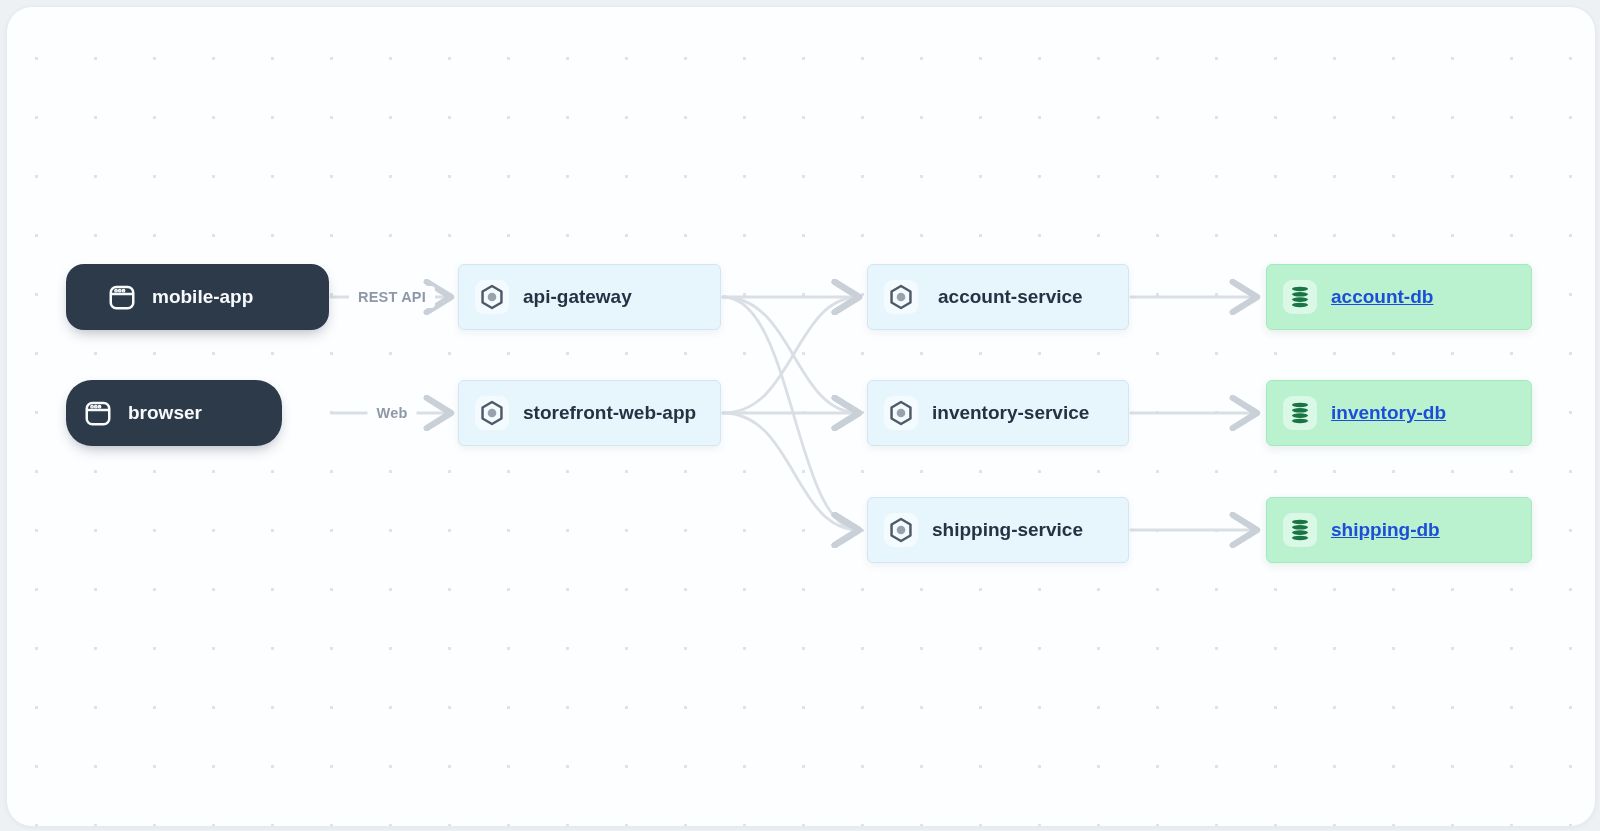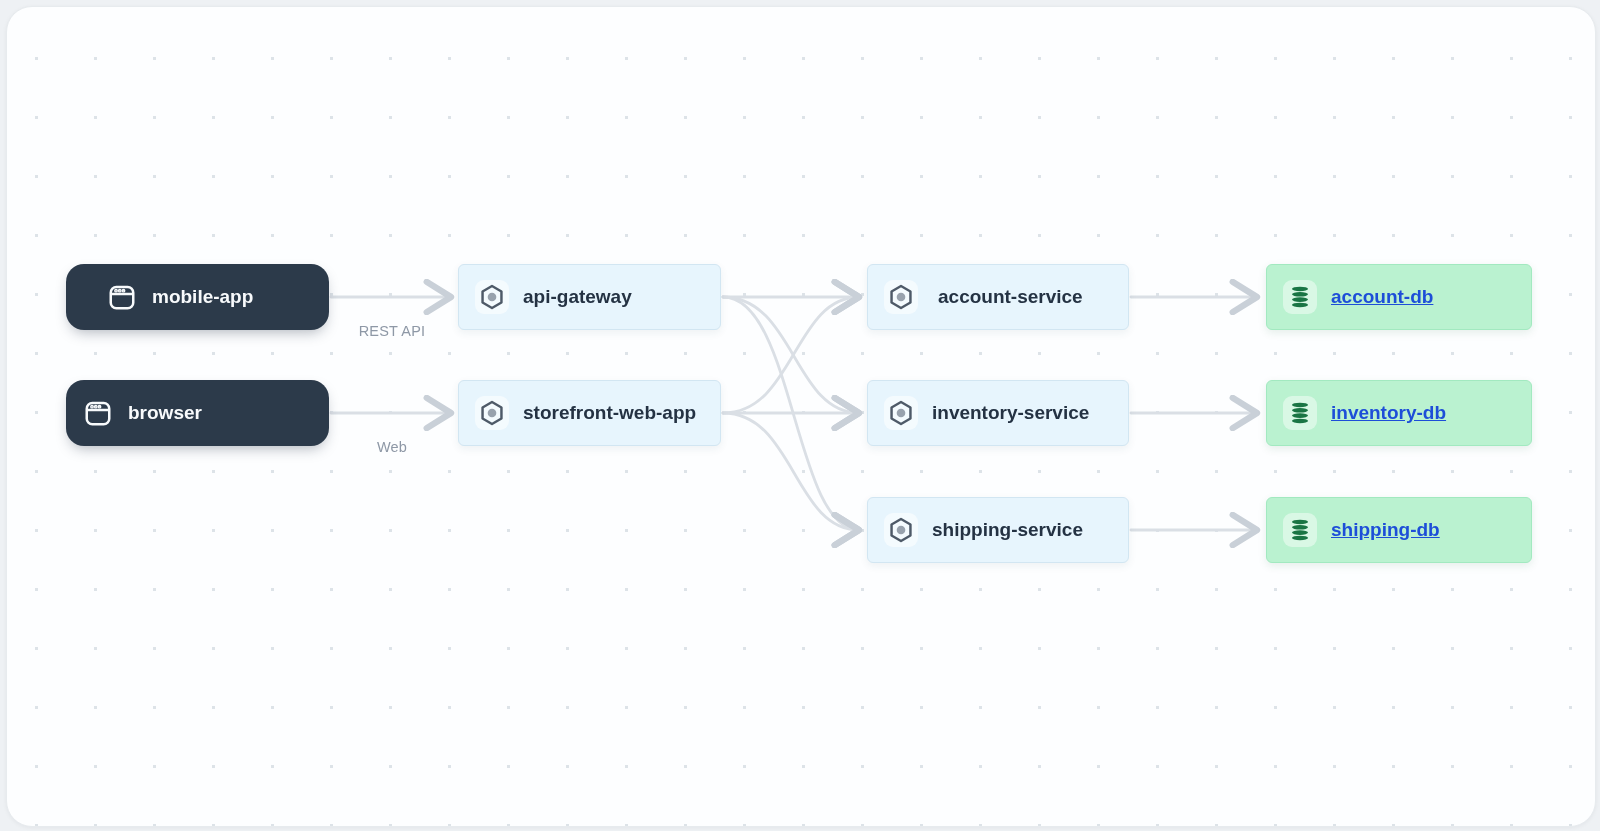--- a/index.html
+++ b/index.html
@@ -21,22 +21,22 @@
     background-size:59px 59px;
     background-position:0px 22px;
   }
   .layer{position:absolute;left:-6px;top:-6px;width:1600px;height:831px;}
   svg.edges{position:absolute;left:0;top:0;z-index:1;}
   .edge-label{
     position:absolute;z-index:2;
     transform:translate(-50%,-50%);
     background:#fdfeff;
     padding:3px 9px;border-radius:4px;
-    font-size:14.5px;font-weight:400;letter-spacing:.2px;
-    color:#8e98a6;white-space:nowrap;margin-top:34px;
+    font-size:14.5px;font-weight:700;letter-spacing:.2px;
+    color:#8e98a6;white-space:nowrap;
   }
   .node{
     position:absolute;z-index:3;
     display:flex;align-items:center;
     box-sizing:border-box;
     border-radius:6px;
     padding:0 16px;
     gap:14px;
     font-size:19px;font-weight:700;
   }
@@ -105,21 +105,21 @@
           <rect x="3" y="4" width="18" height="17" rx="4.5"></rect>
           <line x1="3.4" y1="9.6" x2="20.6" y2="9.6"></line>
           <circle cx="7.2" cy="6.9" r="0.55" fill="#f8fafc"></circle>
           <circle cx="10.2" cy="6.9" r="0.55" fill="#f8fafc"></circle>
           <circle cx="13.2" cy="6.9" r="0.55" fill="#f8fafc"></circle>
         </svg>
       </span>
       <span class="label">mobile-app</span>
     </div>
 
-    <div class="node client" style="left:65px;top:379px;width:263px;height:66px;">
+    <div class="node client" style="left:65px;top:379px;width:216px;height:66px;border-radius:26px;">
       <span class="icon-badge">
         <svg width="30" height="30" viewBox="0 0 24 24" fill="none" stroke="#f8fafc" stroke-width="2" stroke-linecap="round" stroke-linejoin="round">
           <rect x="3" y="4" width="18" height="17" rx="4.5"></rect>
           <line x1="3.4" y1="9.6" x2="20.6" y2="9.6"></line>
           <circle cx="7.2" cy="6.9" r="0.55" fill="#f8fafc"></circle>
           <circle cx="10.2" cy="6.9" r="0.55" fill="#f8fafc"></circle>
           <circle cx="13.2" cy="6.9" r="0.55" fill="#f8fafc"></circle>
         </svg>
       </span>
       <span class="label">browser</span>

